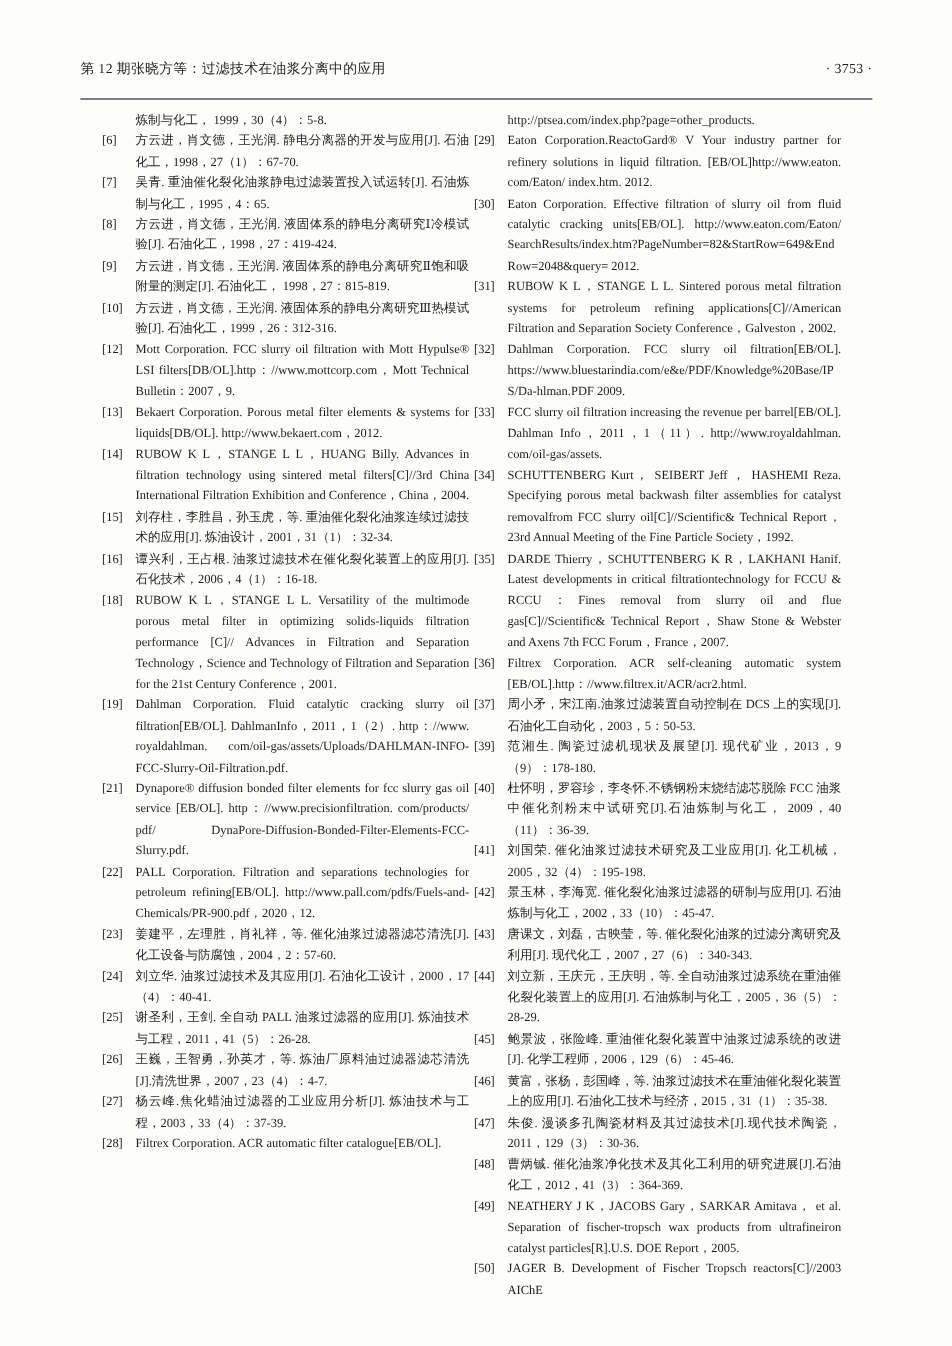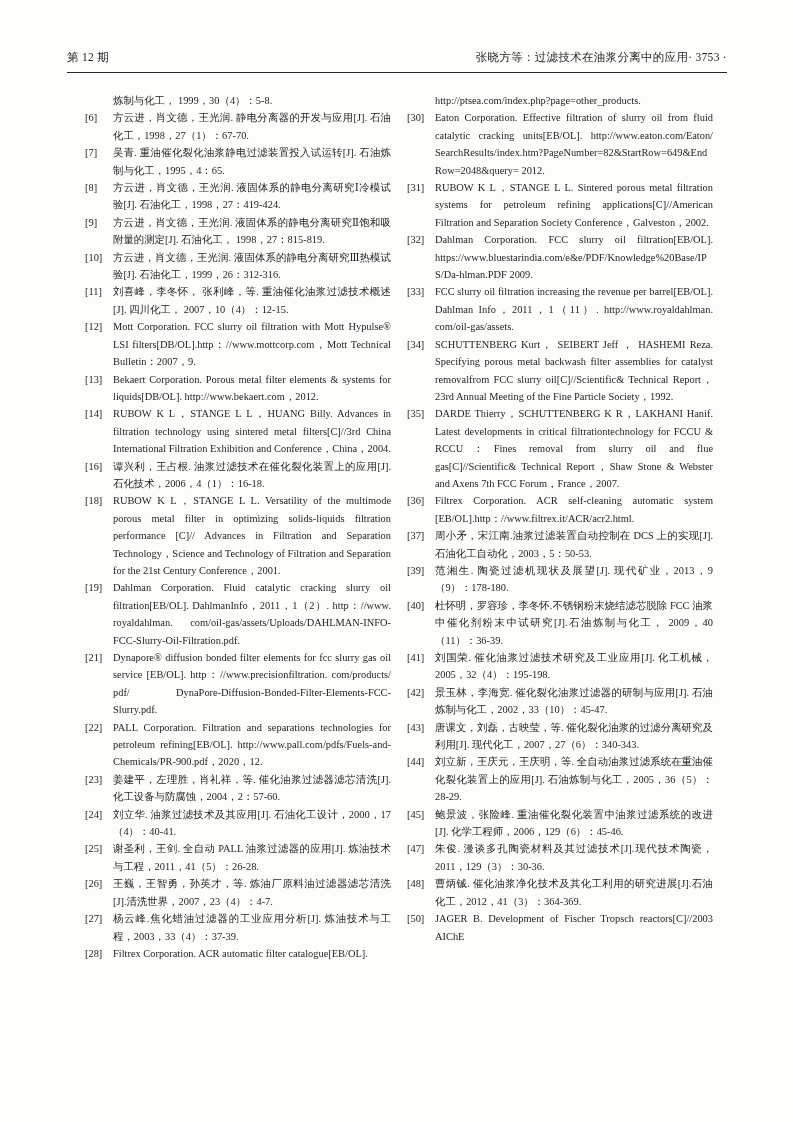--- a/index.html
+++ b/index.html
@@ -20,34 +20,34 @@
   .header {
     position: absolute;
     left: 67px;
     top: 50px;
     width: 660px;
     display: flex;
     align-items: baseline;
     justify-content: space-between;
     font-size: 11.5px;
     letter-spacing: 0.3px;
-    padding-bottom: 7px;
+    padding-bottom: 17px;
     border-bottom: 1.6px solid #2a2a2a;
   }
   .header .issue { flex: 0 0 auto; }
-  .header .title { flex: 1 1 auto; text-align: right; font-family: Liberation Mono, monospace; }
+  .header .title { flex: 1 1 auto; text-align: left; font-family: Liberation Mono, monospace; }
   .header .pageno { flex: 0 0 auto; }
 
   .content {
     position: absolute;
     left: 85px;
     top: 92px;
     width: 628px;
     display: flex;
-    gap: 16px;
+    gap: 4px;
   }
   .col {
     width: 306px;
     flex: 0 0 306px;
   }
   .ref {
     display: flex;
     font-size: 10.4px;
     line-height: 17.4px;
     color: #1e1e1e;
@@ -94,36 +94,36 @@
         </div>
         <div class="ref">
           <span class="ref-num">[9]</span>
           <span class="ref-text">方云进，肖文德，王光润. 液固体系的静电分离研究Ⅱ饱和吸附量的测定[J]. 石油化工， 1998，27：815-819.</span>
         </div>
         <div class="ref">
           <span class="ref-num">[10]</span>
           <span class="ref-text">方云进，肖文德，王光润. 液固体系的静电分离研究Ⅲ热模试验[J]. 石油化工，1999，26：312-316.</span>
         </div>
         <div class="ref">
-          <span class="ref-num">[11]</span>
-          <span class="ref-text">刘喜峰，李冬怀， 张利峰，等. 重油催化油浆过滤技术概述[J]. 四川化工， 2007，10（4）：12-15.</span>
-        </div>
-        <div class="ref">
           <span class="ref-num">[12]</span>
           <span class="ref-text">Mott Corporation. FCC slurry oil filtration with Mott Hypulse® LSI filters[DB/OL].http：//www.mottcorp.com，Mott Technical Bulletin：2007，9.</span>
         </div>
         <div class="ref">
           <span class="ref-num">[13]</span>
           <span class="ref-text">Bekaert Corporation. Porous metal filter elements &amp; systems for liquids[DB/OL]. http://www.bekaert.com，2012.</span>
         </div>
         <div class="ref">
           <span class="ref-num">[14]</span>
           <span class="ref-text">RUBOW K L，STANGE L L，HUANG Billy. Advances in filtration technology using sintered metal filters[C]//3rd China International Filtration Exhibition and Conference，China，2004.</span>
         </div>
         <div class="ref">
+          <span class="ref-num">[15]</span>
+          <span class="ref-text">刘存柱，李胜昌，孙玉虎，等. 重油催化裂化油浆连续过滤技术的应用[J]. 炼油设计，2001，31（1）：32-34.</span>
+        </div>
+        <div class="ref">
           <span class="ref-num">[16]</span>
           <span class="ref-text">谭兴利，王占根. 油浆过滤技术在催化裂化装置上的应用[J].石化技术，2006，4（1）：16-18.</span>
         </div>
         <div class="ref">
           <span class="ref-num">[18]</span>
           <span class="ref-text">RUBOW K L，STANGE L L. Versatility of the multimode porous metal filter in optimizing solids-liquids filtration performance [C]// Advances in Filtration and Separation Technology，Science and Technology of Filtration and Separation for the 21st Century Conference，2001.</span>
         </div>
         <div class="ref">
           <span class="ref-num">[19]</span>
           <span class="ref-text">Dahlman Corporation. Fluid catalytic cracking slurry oil filtration[EB/OL]. DahlmanInfo，2011，1（2）. http：//www. royaldahlman. com/oil-gas/assets/Uploads/DAHLMAN-INFO-FCC-Slurry-Oil-Filtration.pdf.</span>
@@ -160,20 +160,24 @@
           <span class="ref-num">[28]</span>
           <span class="ref-text">Filtrex Corporation. ACR automatic filter catalogue[EB/OL].</span>
         </div>
       </div>
     <div class="col" id="col-right">
         <div class="ref">
           <span class="ref-num"></span>
           <span class="ref-text">http://ptsea.com/index.php?page=other_products.</span>
         </div>
         <div class="ref">
+          <span class="ref-num">[29]</span>
+          <span class="ref-text">Eaton Corporation.ReactoGard® V Your industry partner for refinery solutions in liquid filtration. [EB/OL]http://www.eaton. com/Eaton/ index.htm. 2012.</span>
+        </div>
+        <div class="ref">
           <span class="ref-num">[30]</span>
           <span class="ref-text">Eaton Corporation. Effective filtration of slurry oil from fluid catalytic cracking units[EB/OL]. http://www.eaton.com/Eaton/ SearchResults/index.htm?PageNumber=82&amp;StartRow=649&amp;End Row=2048&amp;query= 2012.</span>
         </div>
         <div class="ref">
           <span class="ref-num">[31]</span>
           <span class="ref-text">RUBOW K L，STANGE L L. Sintered porous metal filtration systems for petroleum refining applications[C]//American Filtration and Separation Society Conference，Galveston，2002.</span>
         </div>
         <div class="ref">
           <span class="ref-num">[32]</span>
           <span class="ref-text">Dahlman Corporation. FCC slurry oil filtration[EB/OL]. https://www.bluestarindia.com/e&amp;e/PDF/Knowledge%20Base/IP S/Da-hlman.PDF 2009.</span>
@@ -220,26 +224,34 @@
         </div>
         <div class="ref">
           <span class="ref-num">[44]</span>
           <span class="ref-text">刘立新，王庆元，王庆明，等. 全自动油浆过滤系统在重油催化裂化装置上的应用[J]. 石油炼制与化工，2005，36（5）：28-29.</span>
         </div>
         <div class="ref">
           <span class="ref-num">[45]</span>
           <span class="ref-text">鲍景波，张险峰. 重油催化裂化装置中油浆过滤系统的改进[J]. 化学工程师，2006，129（6）：45-46.</span>
         </div>
         <div class="ref">
+          <span class="ref-num">[46]</span>
+          <span class="ref-text">黄富，张杨，彭国峰，等. 油浆过滤技术在重油催化裂化装置上的应用[J]. 石油化工技术与经济，2015，31（1）：35-38.</span>
+        </div>
+        <div class="ref">
           <span class="ref-num">[47]</span>
           <span class="ref-text">朱俊. 漫谈多孔陶瓷材料及其过滤技术[J].现代技术陶瓷，2011，129（3）：30-36.</span>
         </div>
         <div class="ref">
           <span class="ref-num">[48]</span>
           <span class="ref-text">曹炳铖. 催化油浆净化技术及其化工利用的研究进展[J].石油化工，2012，41（3）：364-369.</span>
+        </div>
+        <div class="ref">
+          <span class="ref-num">[49]</span>
+          <span class="ref-text">NEATHERY J K，JACOBS Gary，SARKAR Amitava， et al. Separation of fischer-tropsch wax products from ultrafineiron catalyst particles[R].U.S. DOE Report，2005.</span>
         </div>
         <div class="ref">
           <span class="ref-num">[50]</span>
           <span class="ref-text">JAGER B. Development of Fischer Tropsch reactors[C]//2003 AIChE</span>
         </div>
       </div>
   </div>
 </div>
 
 </body></html>

